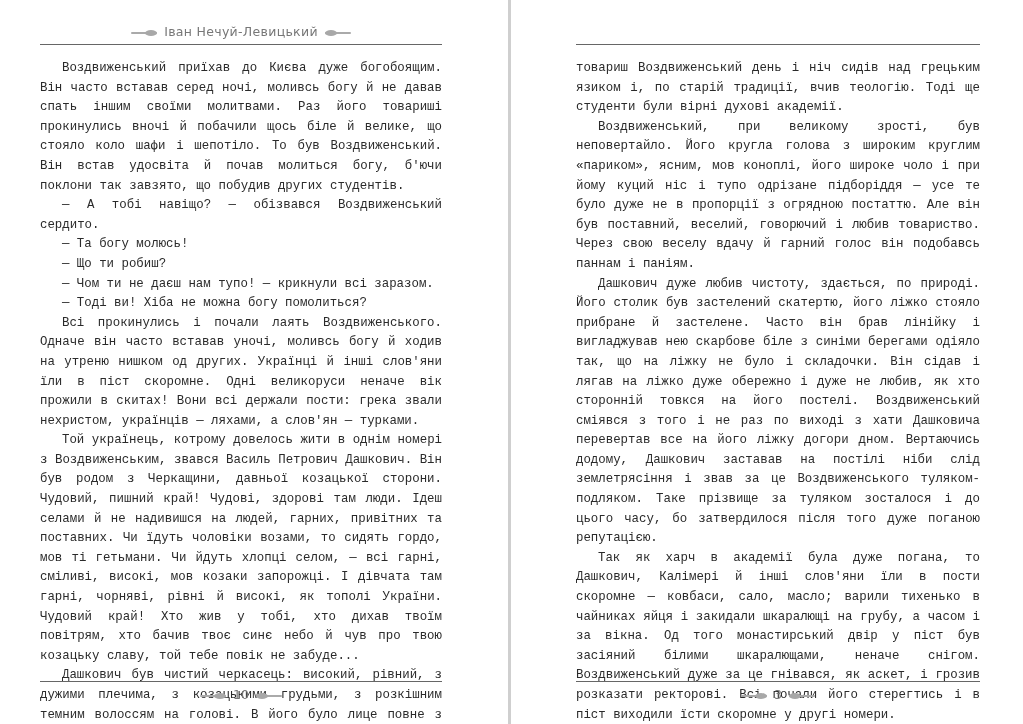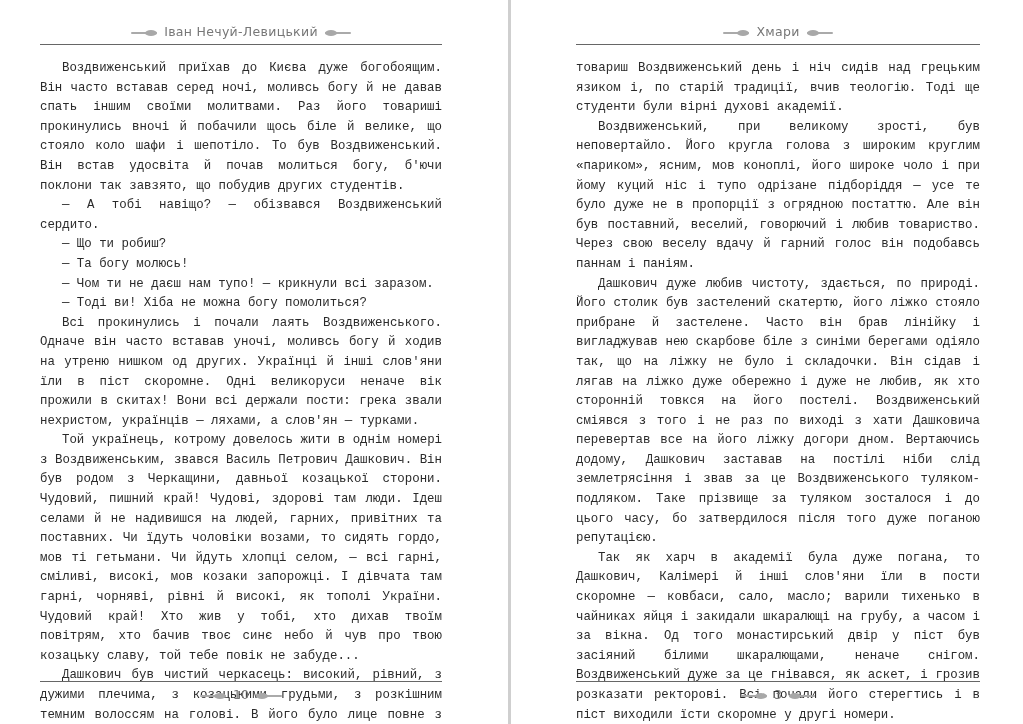--- a/index.html
+++ b/index.html
@@ -29,38 +29,35 @@
 <div class="spine"></div>
 
 <div class="page left">
   <div class="running-head" style="left:40px;width:402px;">
     <span class="orn l"></span><span class="t">Іван Нечуй-Левицький</span><span class="orn r"></span>
   </div>
   <div class="rule" style="left:40px;width:402px;top:44px;"></div>
   <div class="text" id="left-text" style="left:40px;width:402px;">
       <p>Воздвиженський приїхав до Києва дуже богобоящим. Він часто вставав серед ночі, моливсь богу й не давав спать іншим своїми молитвами. Раз його товариші прокинулись вночі й побачили щось біле й велике, що стояло коло шафи і шепотіло. То був Воздвиженський. Він встав удосвіта й почав молиться богу, б'ючи поклони так завзято, що побудив других студентів.</p>
       <p>— А тобі навіщо? — обізвався Воздвиженський сердито.</p>
+      <p>— Та богу молюсь!</p>
       <p>— Що ти робиш?</p>
-      <p>— Та богу молюсь!</p>
       <p>— Чом ти не даєш нам тупо! — крикнули всі заразом.</p>
       <p>— Тоді ви! Хіба не можна богу помолиться?</p>
       <p>Всі прокинулись і почали лаять Воздвиженського. Одначе він часто вставав уночі, моливсь богу й ходив на утреню нишком од других. Українці й інші слов'яни їли в піст скоромне. Одні великоруси неначе вік прожили в скитах! Вони всі держали пости: грека звали нехристом, українців — ляхами, а слов'ян — турками.</p>
       <p>Той українець, котрому довелось жити в однім номері з Воздвиженським, звався Василь Петрович Дашкович. Він був родом з Черкащини, давньої козацької сторони. Чудовий, пишний край! Чудові, здорові там люди. Ідеш селами й не надивишся на людей, гарних, привітних та поставних. Чи їдуть чоловіки возами, то сидять гордо, мов ті гетьмани. Чи йдуть хлопці селом, — всі гарні, сміливі, високі, мов козаки запорожці. І дівчата там гарні, чорняві, рівні й високі, як тополі України. Чудовий край! Хто жив у тобі, хто дихав твоїм повітрям, хто бачив твоє синє небо й чув про твою козацьку славу, той тебе повік не забуде...</p>
       <p>Дашкович був чистий черкасець: високий, рівний, з дужими плечима, з козацькими грудьми, з розкішним темним волоссям на голові. В його було лице повне з високим і широким одслоненим чолом. Брови лежали низько й рівно над карими ясними, чималими очима. Чималі рум'яні губи були складені щільно і навіть трохи сердито. Його погляд, виявляючий розум і тяму, був твердий, спокійний. Рідко траплялось бачить таке лице, де одразу можна було б примітить думи, й розум, і завзятість. Та не було тоді ні навкруги його, ні в його самого матеріалу для правдивої, широкої думи та широкого погляду, його рушення, його хода — все було поважне. Він ступав кожною ногою, ніби думаючи, як треба ступить, все ходив задумавшись. А як було сяде чи стане, згорнувши руки і спокійно дивлячись, його постава була така картинна, хоч малюй на полотні.</p>
     </div>
   <div class="rule" style="left:40px;width:402px;top:681px;"></div>
   <div class="folio" style="left:40px;width:402px;">
     <span class="orn l"></span><span class="num">10</span><span class="orn r"></span>
   </div>
 </div>
 
 <div class="page right">
-  <div class="running-head" style="left:65px;width:404px;">
-    <span class="orn l"></span><span class="t">Хмари</span><span class="orn r"></span>
-  </div>
   <div class="rule" style="left:65px;width:404px;top:44px;"></div>
   <div class="text" id="right-text" style="left:65px;width:404px;">
       <p class="cont">товариш Воздвиженський день і ніч сидів над грецьким язиком і, по старій традиції, вчив теологію. Тоді ще студенти були вірні духові академії.</p>
       <p>Воздвиженський, при великому зрості, був неповертайло. Його кругла голова з широким круглим «париком», ясним, мов коноплі, його широке чоло і при йому куций ніс і тупо одрізане підборіддя — усе те було дуже не в пропорції з огрядною постаттю. Але він був поставний, веселий, говорючий і любив товариство. Через свою веселу вдачу й гарний голос він подобавсь паннам і паніям.</p>
       <p>Дашкович дуже любив чистоту, здається, по природі. Його столик був застелений скатертю, його ліжко стояло прибране й застелене. Часто він брав лінійку і вигладжував нею скарбове біле з синіми берегами одіяло так, що на ліжку не було і складочки. Він сідав і лягав на ліжко дуже обережно і дуже не любив, як хто сторонній товкся на його постелі. Воздвиженський сміявся з того і не раз по виході з хати Дашковича перевертав все на його ліжку догори дном. Вертаючись додому, Дашкович заставав на постілі ніби слід землетрясіння і звав за це Воздвиженського туляком-подляком. Таке прізвище за туляком зосталося і до цього часу, бо затвердилося після того дуже поганою репутацією.</p>
       <p>Так як харч в академії була дуже погана, то Дашкович, Калімері й інші слов'яни їли в пости скоромне — ковбаси, сало, масло; варили тихенько в чайниках яйця і закидали шкаралющі на грубу, а часом і за вікна. Од того монастирський двір у піст був засіяний білими шкаралющами, неначе снігом. Воздвиженський дуже за це гнівався, як аскет, і грозив розказати ректорові. Всі почали його стерегтись і в піст виходили їсти скоромне у другі номери.</p>
       <p>І пішло потім студентське життя тихо й однаково. Всі мусили засісти за науку. Всі мусили, хоч і через силу, привикать один до другого. Дашкович, грек Калімері, Петрович й інші слов'яни були вищі розвитком, цивілізованіші: вони впливали на грубу й дику натуру Воздвиженського. Він сам незчувся, як перестав уставать вночі й молиться богу, як покинув грецький язик і взявся до французького, як почав чепуриться і прибиратись. Вже він не стукотів по номері чобітьми, гуляючи, ніби на злість усім. Цивілізація того краю, куди його занесла доля, трохи стерла з його темніші плями. Одначе товариші одхилялись од його, хоч він і приставав до других. В його натурі було стільки нецеремонності, що здавалось, ніби він от-от махоне лапою по спині або й по щоці! Він обтесався трохи тільки зверху.</p>
     </div>
   <div class="rule" style="left:65px;width:404px;top:681px;"></div>
   <div class="folio" style="left:65px;width:404px;">

